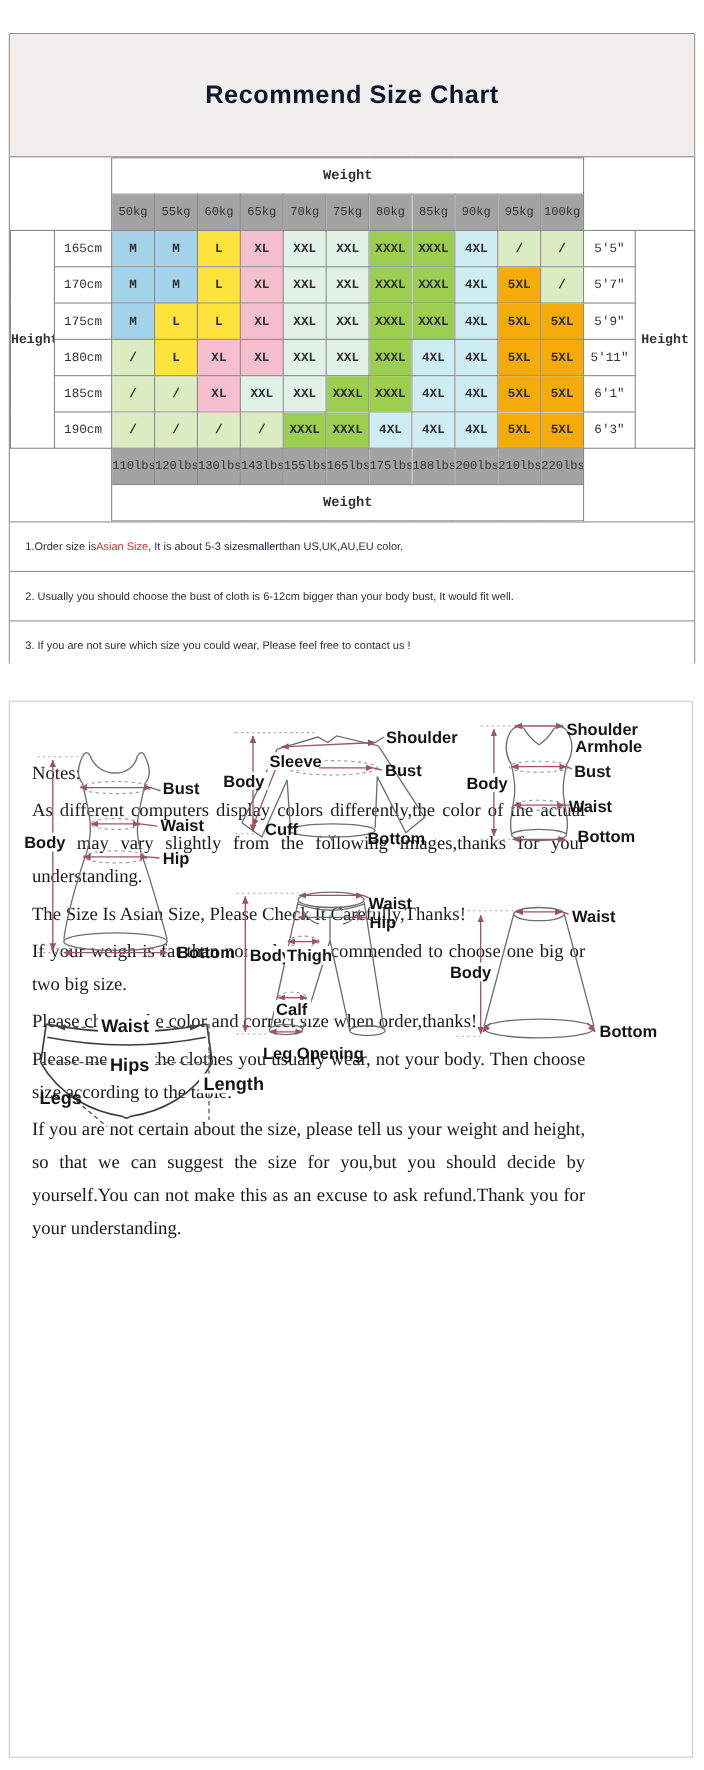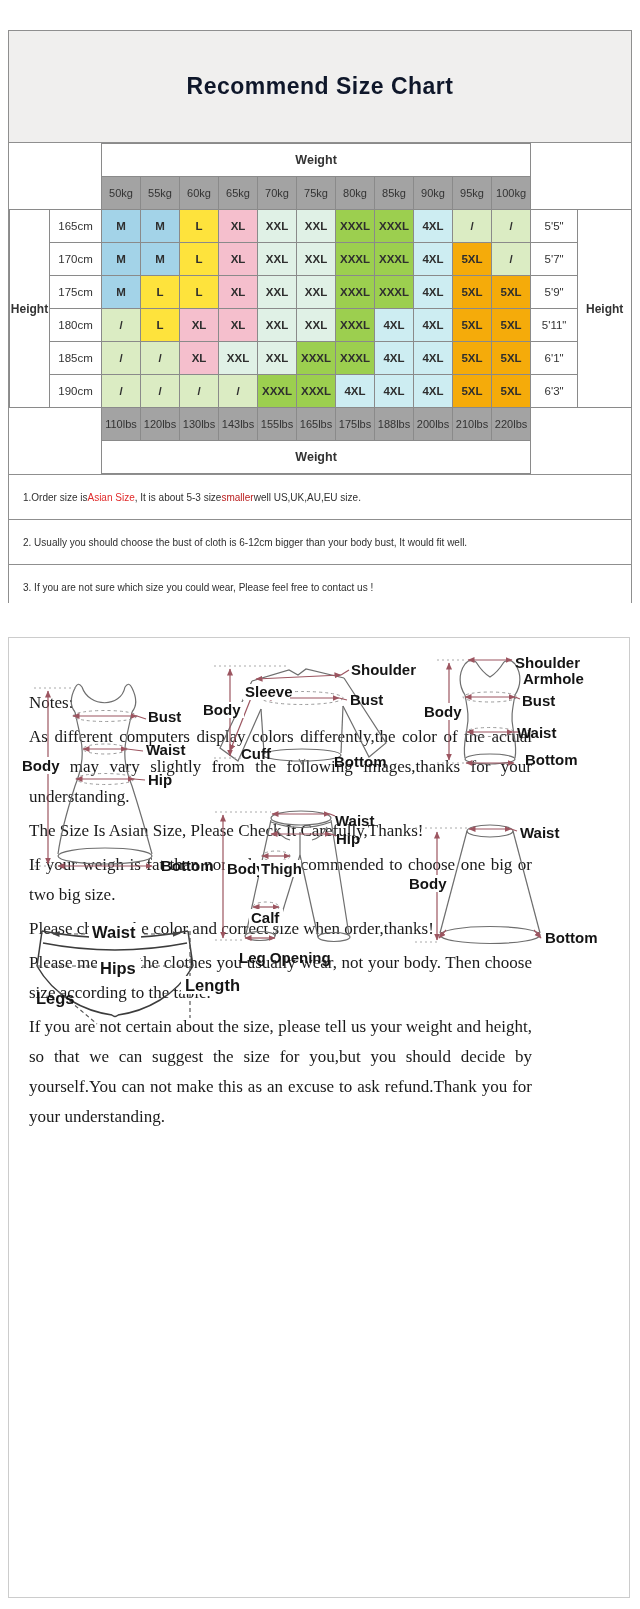--- a/index.html
+++ b/index.html
@@ -3,21 +3,21 @@
 <meta charset="utf-8">
 <style>
   html,body{margin:0;padding:0;background:#ffffff;}
   body{width:640px;height:1609px;position:relative;font-family:"Liberation Sans",sans-serif;}
 
   
   .panel-top{position:absolute;left:8px;top:30px;width:622px;height:571px;border:1px solid #8f8f8f;background:#fff;}
   .title-box{height:111px;background:#f0efee;border-bottom:1px solid #8f8f8f;display:flex;align-items:center;justify-content:center;}
   .title-box h1{margin:0;font-size:23px;font-weight:700;color:#0f172a;letter-spacing:.5px;}
 
-  table.size{border-collapse:collapse;table-layout:fixed;width:622px;font-size:11.5px;color:#333;}
+  table.size{border-collapse:collapse;table-layout:fixed;width:622px;font-size:11.5px;color:#333;font-family:Liberation Mono, monospace;}
   table.size td{border:1px solid #8a8a8a;text-align:center;vertical-align:middle;padding:0;overflow:hidden;}
   table.size td.corner{border:none;border-bottom:1px solid #8a8a8a;}
   table.size td.cornerL{border-right:1px solid #8a8a8a;}
   table.size td.corner2{border:none;border-top:1px solid #8a8a8a;}
   table.size td.corner2L{border-right:1px solid #8a8a8a;}
   table.size tr{height:33px;}
   tr.r-whead,tr.r-kg{height:32px;}
   tr.r-wfoot{height:30px;}
   td.wh,td.wf{font-weight:700;font-size:12.5px;}
   td.kg,td.lbs{background:#a3a3a3;font-size:11px;}
@@ -200,22 +200,22 @@
         <tr class="r-wfoot">
           <td class="wf" colspan="11">Weight</td>
         </tr>
       </tbody>
   </table>
   <div>
       <div class="note-row">
         <span>1.Order size is </span>
         <span class="red" style="color: rgb(224, 42, 42);">Asian Size</span>
         <span>, It is about 5-3 size </span>
-        <span class="red" style="color: #b91c1c;">smaller</span>
-        <span> well US,UK,AU,EU size.</span>
+        <span class="red" style="color: #0f172a;">smaller</span>
+        <span> than US,UK,AU,EU color.</span>
       </div>
       <div class="note-row">
         <span>2. Usually you should choose the bust of cloth is 6-12cm bigger than your body bust, It would fit well.</span>
       </div>
       <div class="note-row">
         <span>3. If you are not sure which size you could wear, Please feel free to contact us !</span>
       </div>
     </div>
 </div>
 

